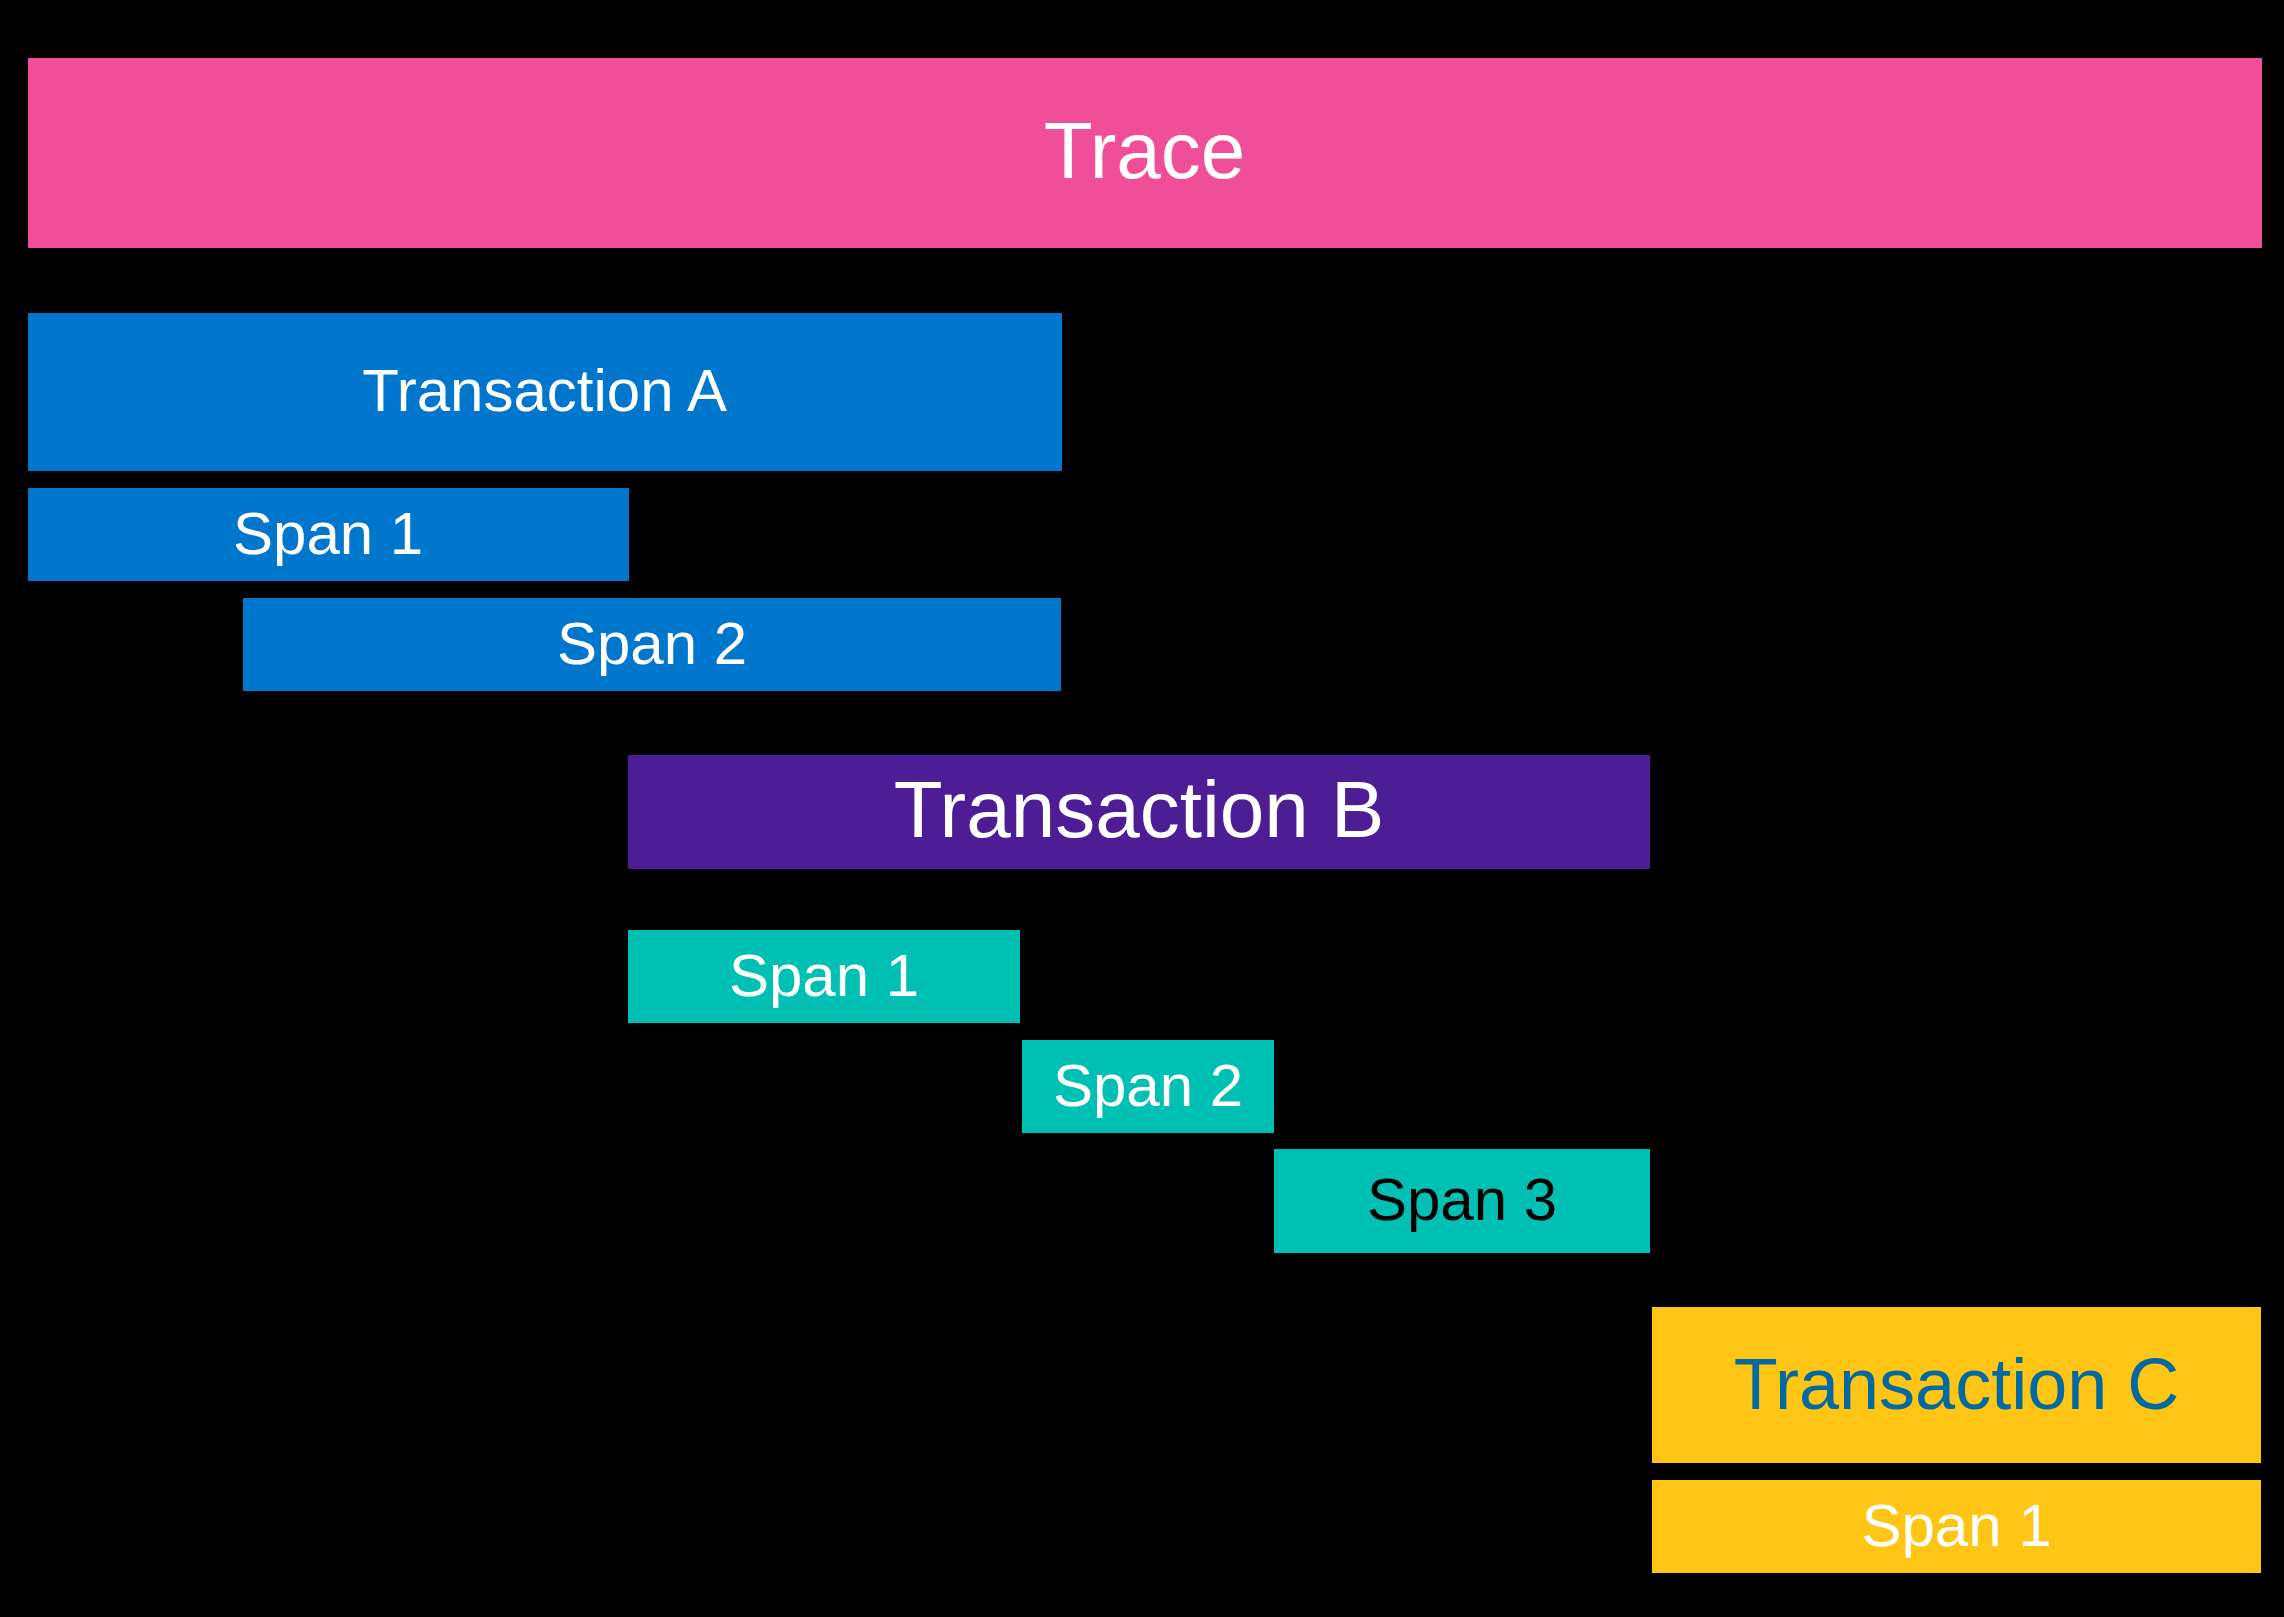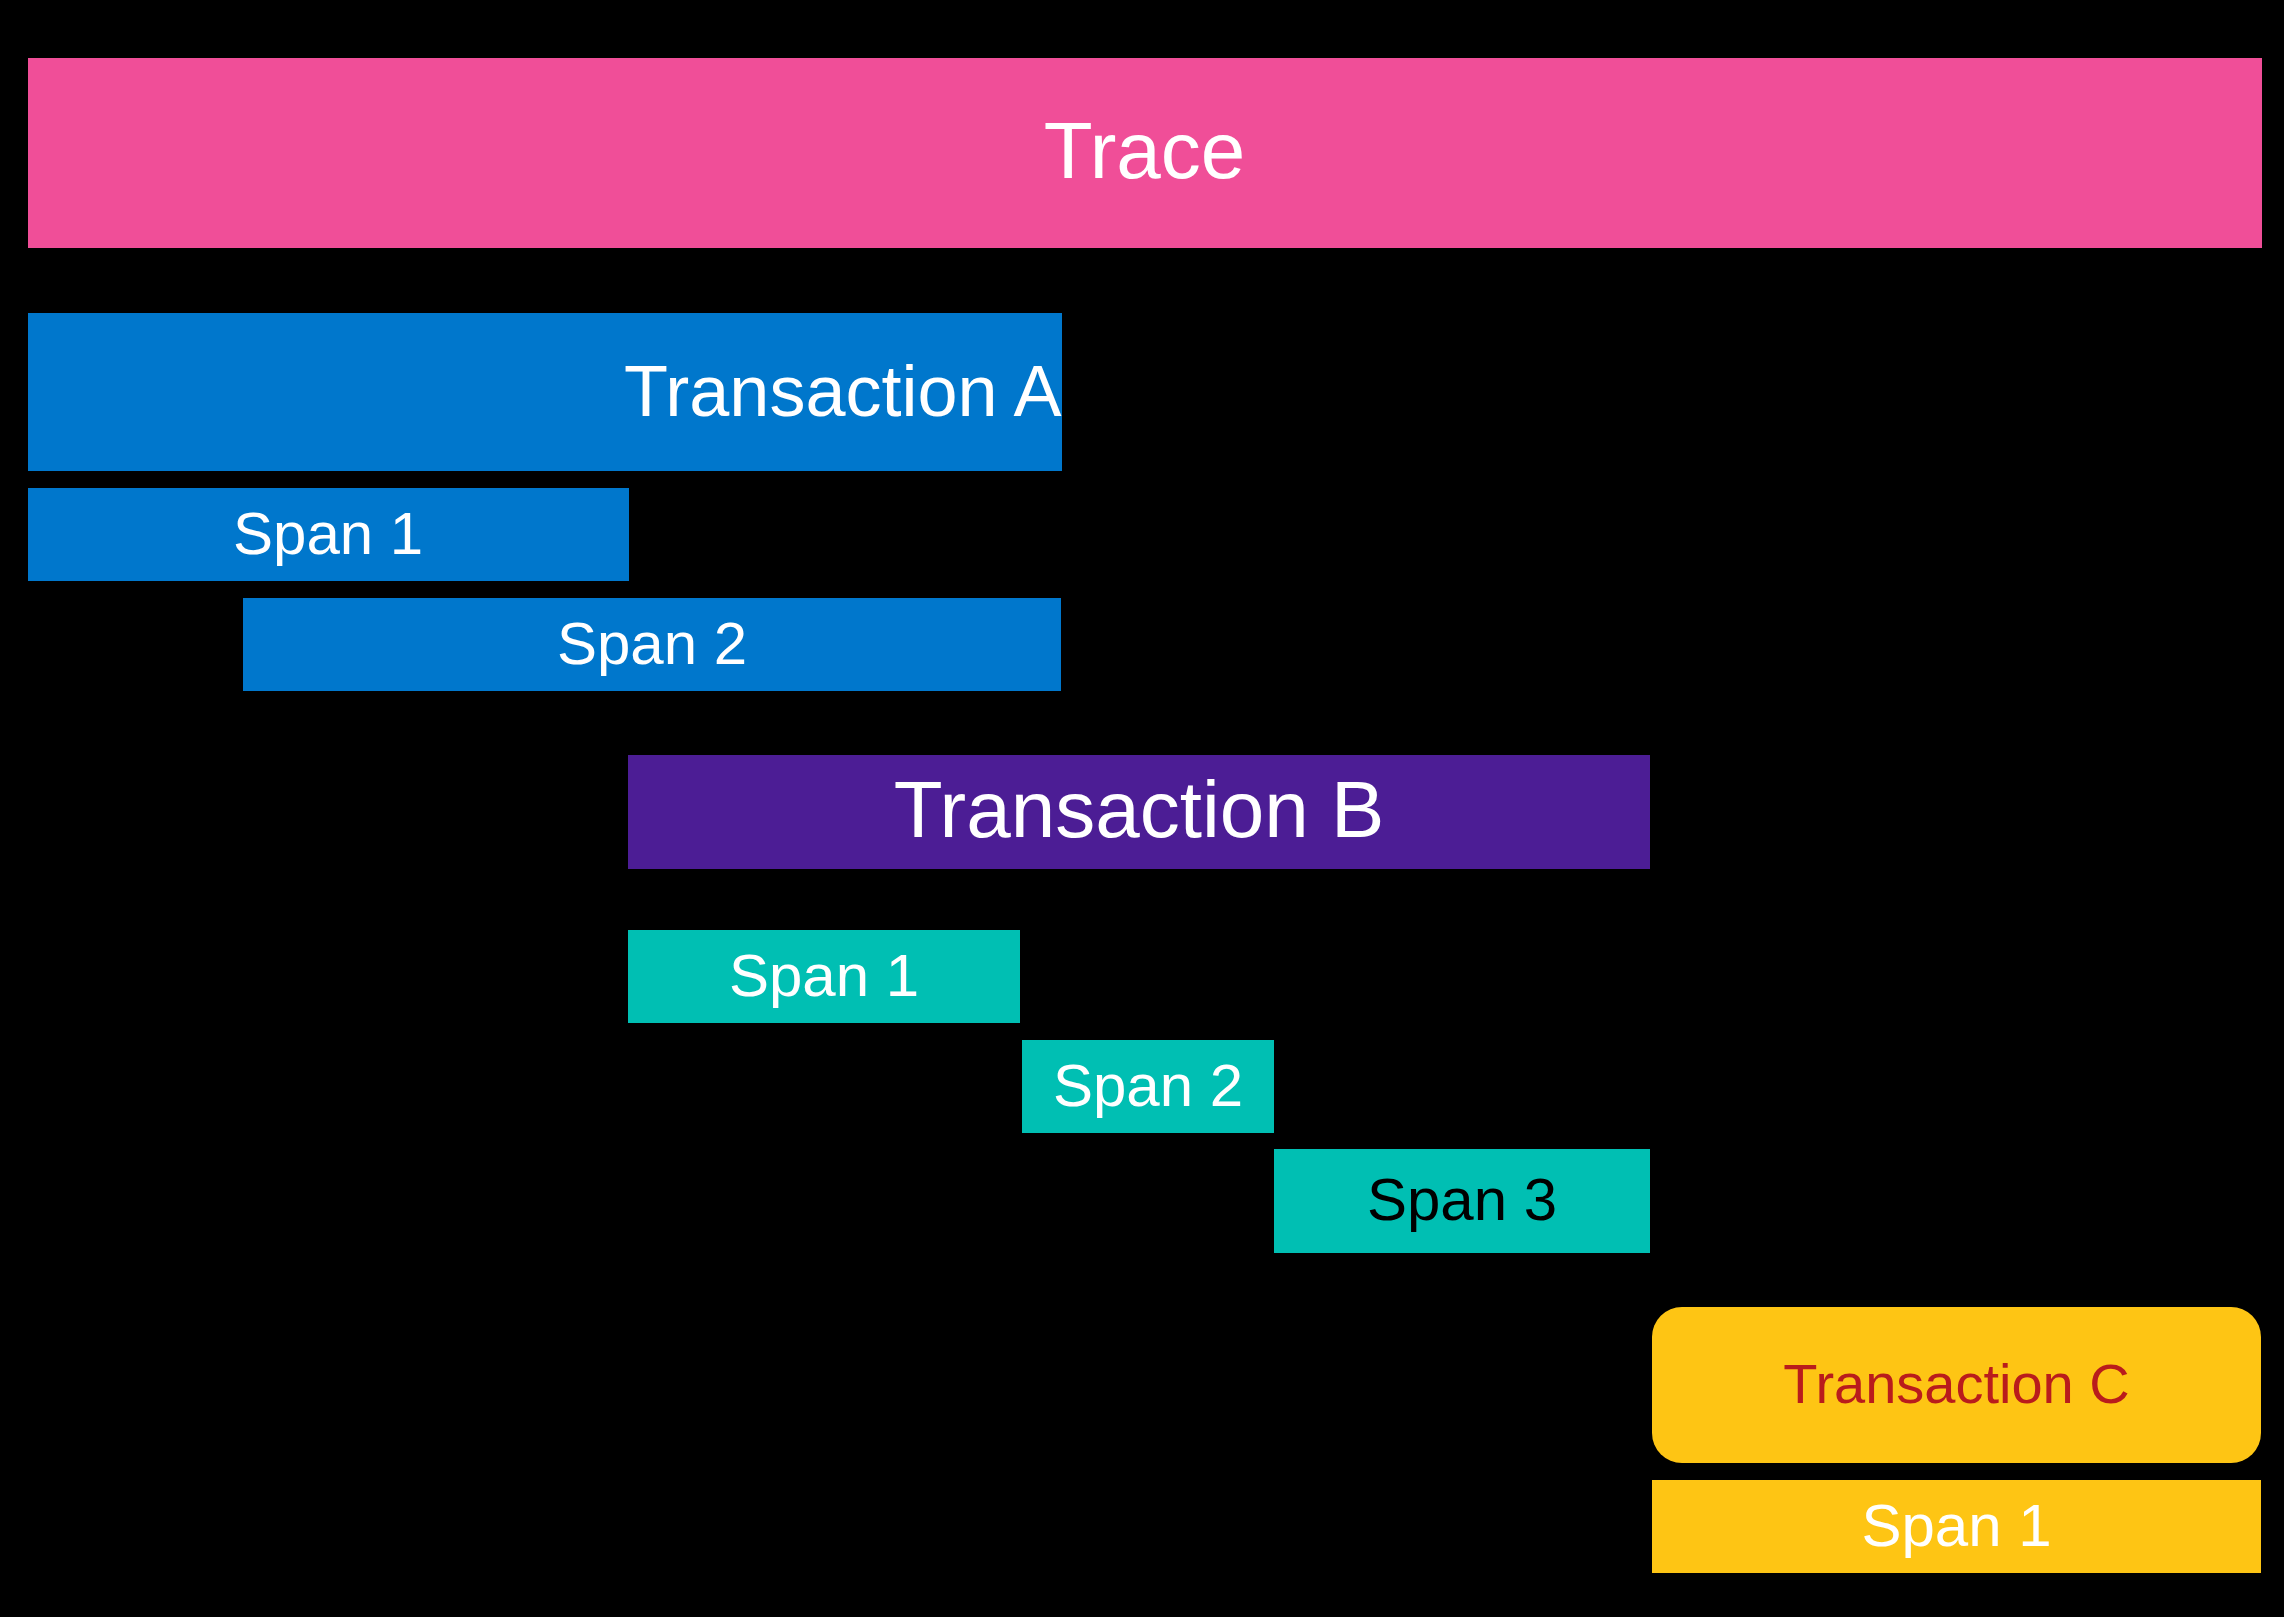--- a/index.html
+++ b/index.html
@@ -28,21 +28,21 @@
 </style>
 </head>
 <body>
 
 <div id="canvas" style="width: 2284px; height: 1618px; background: rgb(0, 0, 0);">
 
   <div class="bar" style="left: 27.6px; top: 51px; width: 2234px; height: 190px; background: rgb(240, 78, 152); font-size: 80px; color: rgb(255, 255, 255);">
     <span class="label">Trace</span>
   </div>
 
-  <div class="bar" style="left: 27.6px; top: 306px; width: 1034px; height: 158px; background: rgb(0, 119, 204); font-size: 72px; color: rgb(255, 255, 255); justify-content: flex-end;">
+  <div class="bar" style="left: 27.6px; top: 306px; width: 1034px; height: 158px; background: rgb(0, 119, 204); font-size: 60px; color: rgb(255, 255, 255);">
     <span class="label">Transaction A</span>
   </div>
 
   <div class="bar" style="left: 27.6px; top: 481px; width: 601px; height: 93px; background: rgb(0, 119, 204); font-size: 60px; color: rgb(255, 255, 255);">
     <span class="label">Span 1</span>
   </div>
 
   <div class="bar" style="left: 243px; top: 591px; width: 818px; height: 93px; background: rgb(0, 119, 204); font-size: 60px; color: rgb(255, 255, 255);">
     <span class="label">Span 2</span>
   </div>
@@ -56,21 +56,21 @@
   </div>
 
   <div class="bar" style="left: 1022px; top: 1033px; width: 252px; height: 93px; background: rgb(0, 191, 179); font-size: 60px; color: rgb(255, 255, 255);">
     <span class="label">Span 2</span>
   </div>
 
   <div class="bar" style="left: 1274px; top: 1142px; width: 376px; height: 104px; background: rgb(0, 191, 179); font-size: 60px; color: #000000;">
     <span class="label">Span 3</span>
   </div>
 
-  <div class="bar" style="left: 1652px; top: 1300px; width: 609px; height: 156px; background: rgb(254, 197, 20); font-size: 56px; color: #b91c1c; border-radius: 30px;">
+  <div class="bar" style="left: 1652px; top: 1300px; width: 609px; height: 156px; background: rgb(254, 197, 20); font-size: 72px; color: #0369a1;">
     <span class="label">Transaction C</span>
   </div>
 
   <div class="bar" style="left: 1652px; top: 1473px; width: 609px; height: 93px; background: rgb(254, 197, 20); font-size: 60px; color: rgb(255, 255, 255);">
     <span class="label">Span 1</span>
   </div>
 
 </div>
 
 

